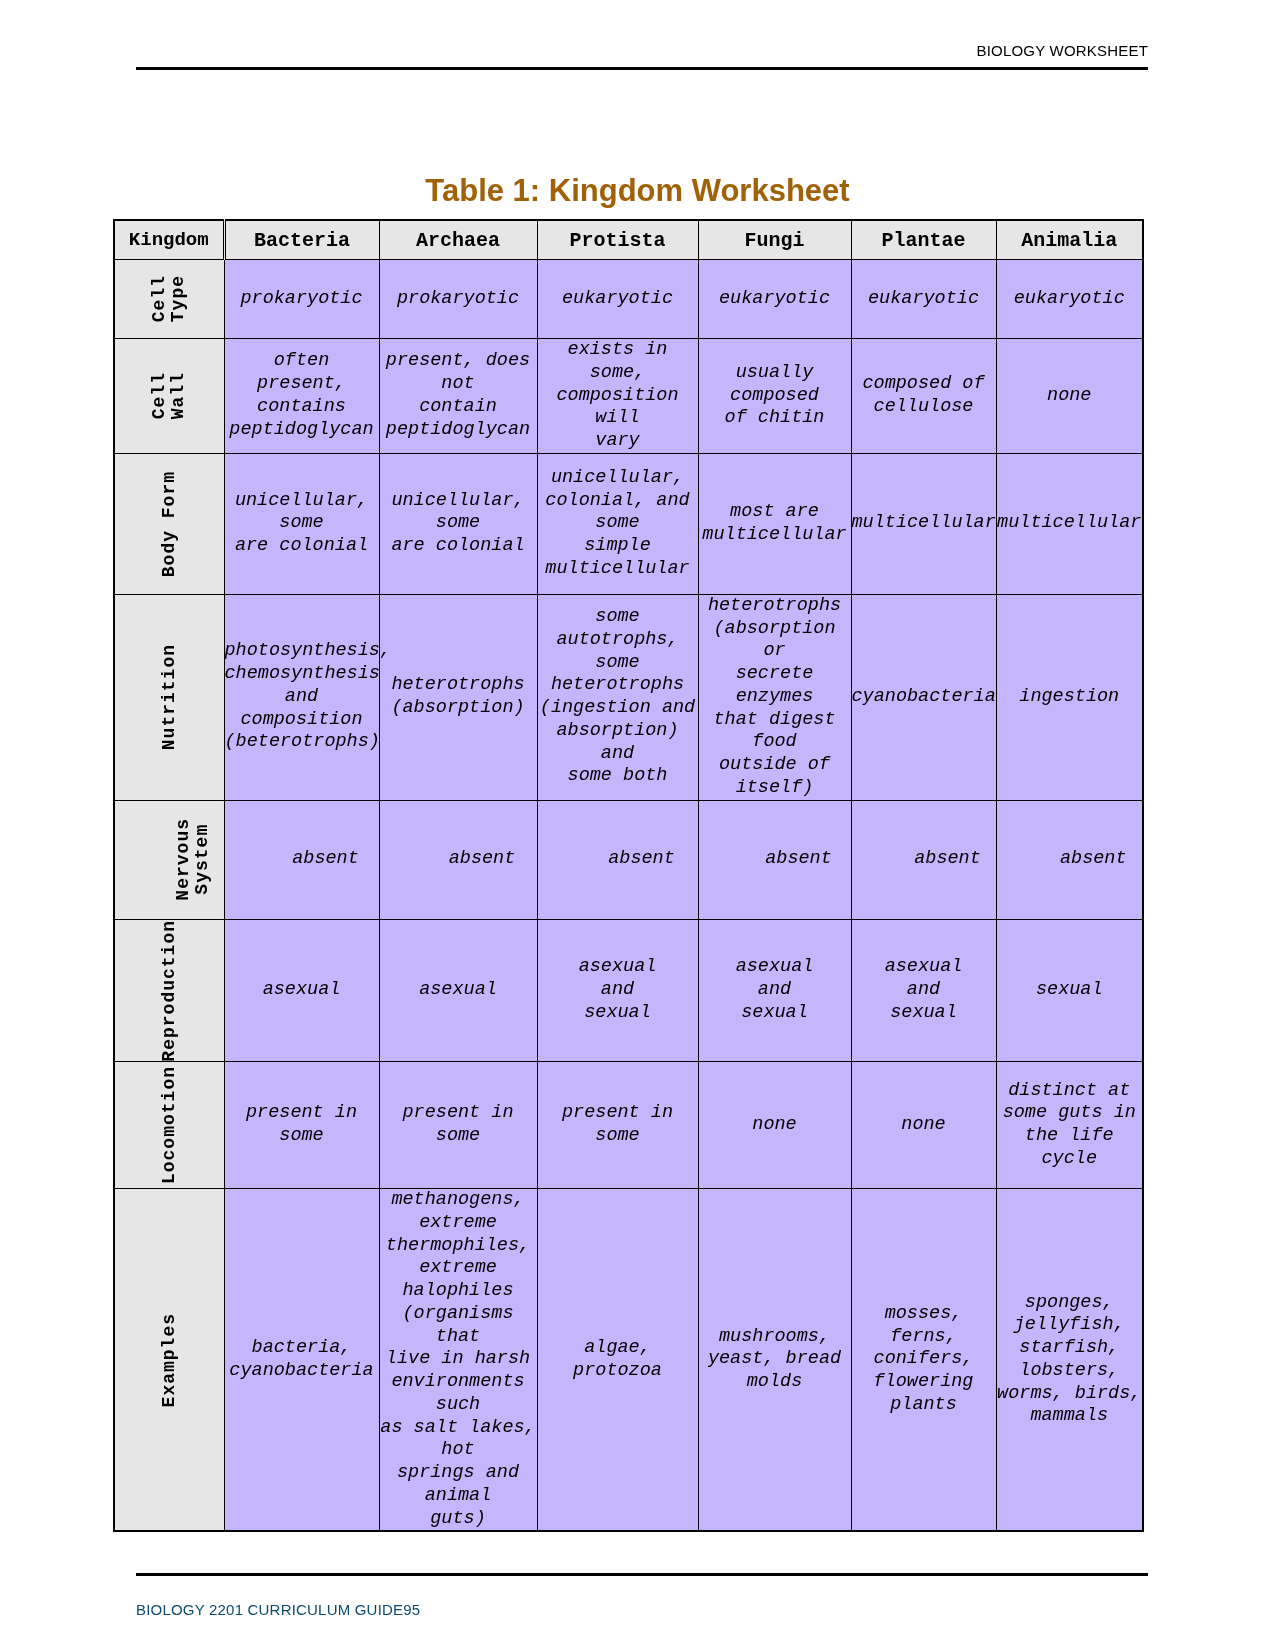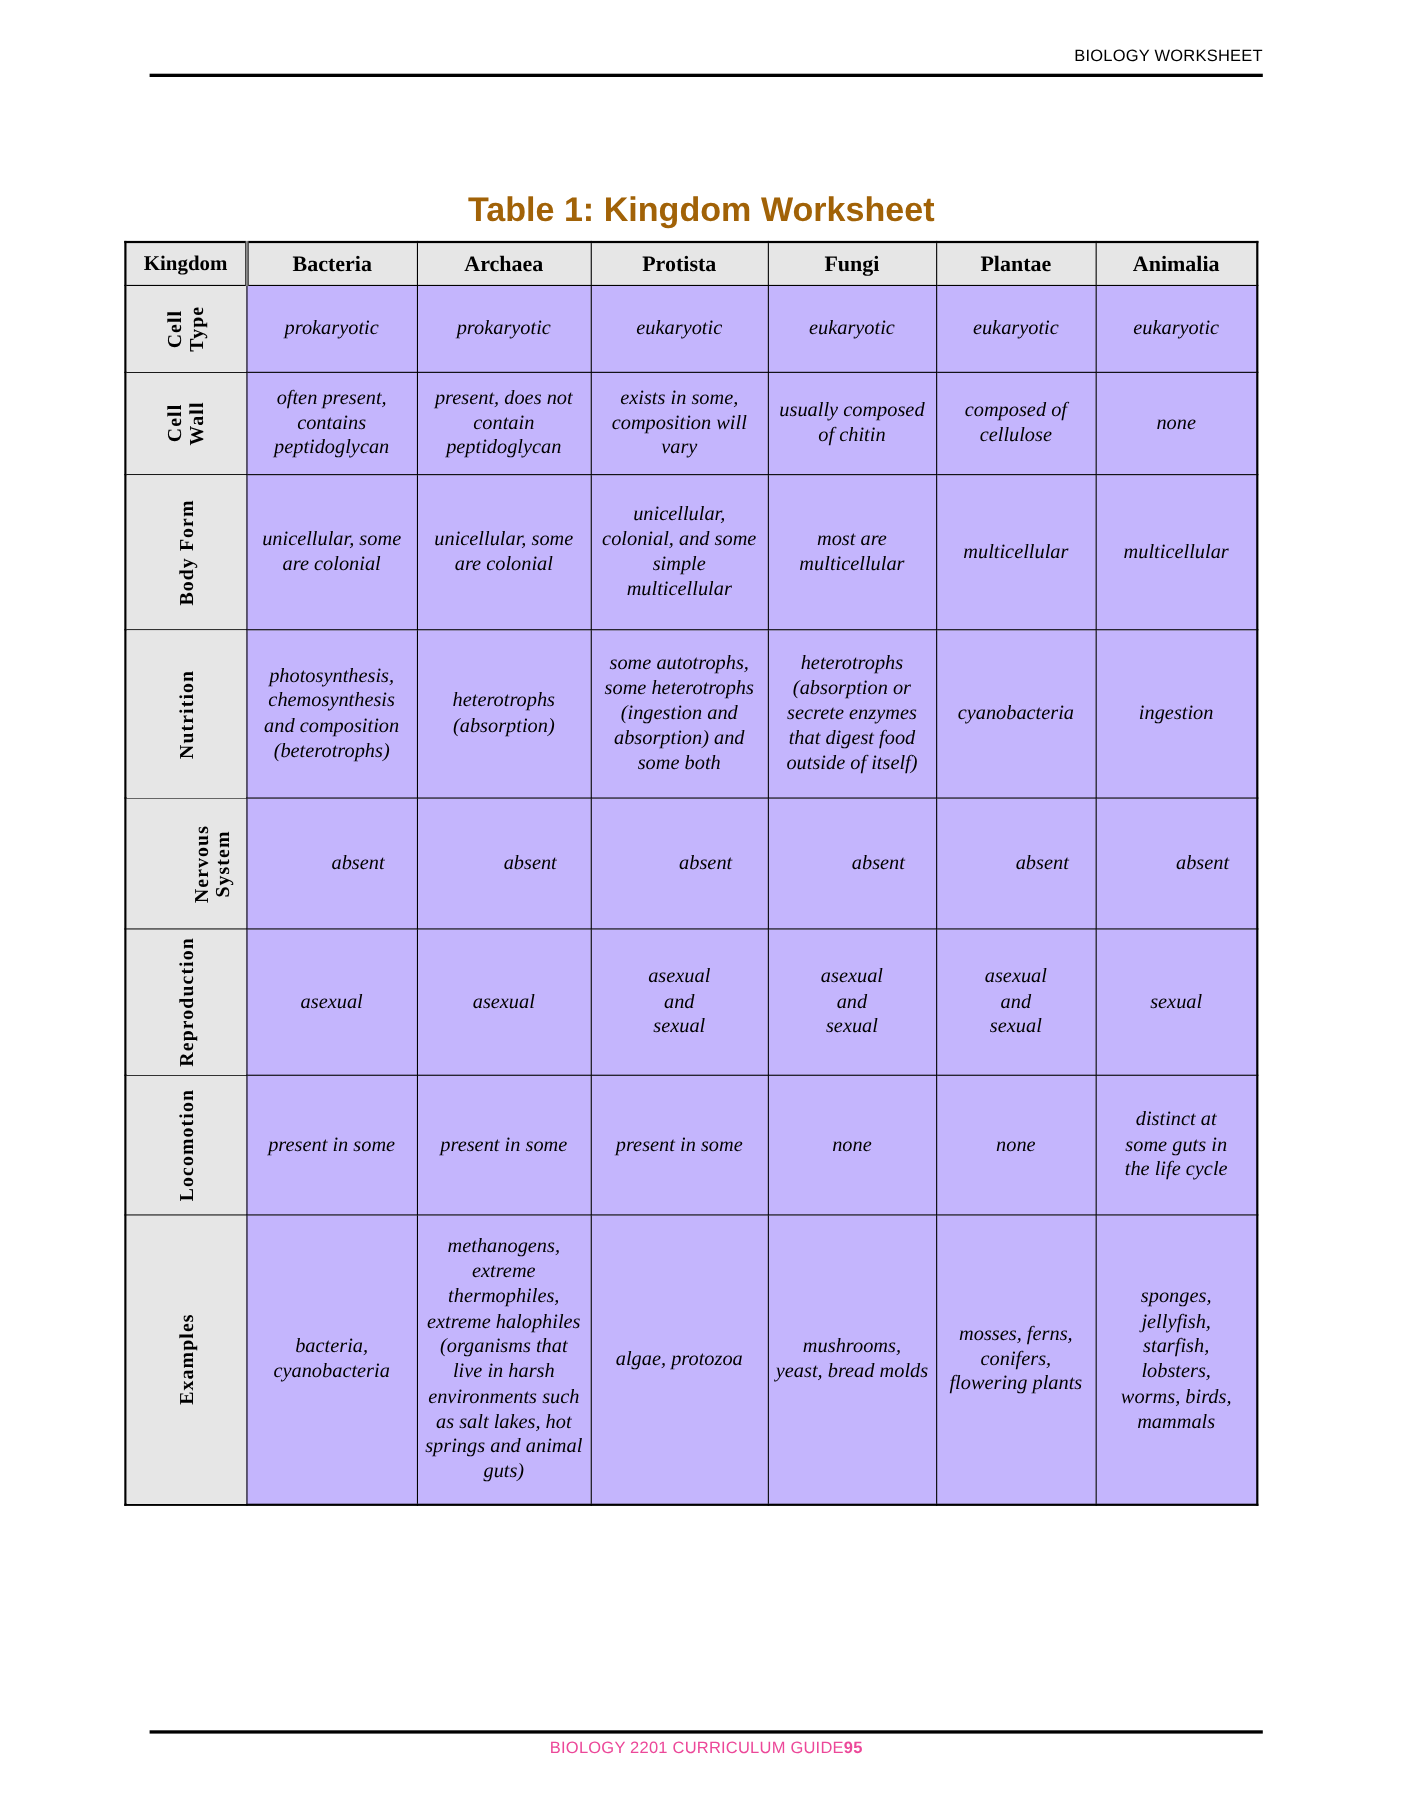--- a/index.html
+++ b/index.html
@@ -50,20 +50,21 @@
     font-size: 31px;
     color: #a16207;
   }
 
   
   .table-wrap {
     position: absolute;
     top: 219px;
     left: 113px;
     width: 1029px;
+    font-family: Liberation Mono, monospace;
   }
   table.kw {
     border-collapse: collapse;
     table-layout: fixed;
     width: 1029px;
     border: 2px solid #000;
   }
   table.kw td, table.kw th {
     border: 1px solid #000;
     padding: 0;
@@ -144,26 +145,26 @@
     border-top: 3px solid #000;
   }
   .footer {
     position: absolute;
     top: 1581px;
     left: 136px;
     width: 1012px;
     font-family: "Liberation Sans", sans-serif;
     font-size: 15px;
     letter-spacing: 0.2px;
-    color: #ec4899;
+    color: #0c4a6e;
     display: flex;
-    justify-content: center;
+    justify-content: flex-start;
     align-items: baseline;
   }
-  .footer .pageno { font-weight: bold; }
+  .footer .pageno { font-weight: normal; margin-top: 20px; }
 </style>
 </head>
 <body>
 
 <div class="page">
 
   <div class="running-head">BIOLOGY WORKSHEET</div>
   <div class="head-rule"></div>
 
   <h1 class="doc-title">Table 1: Kingdom Worksheet</h1>

